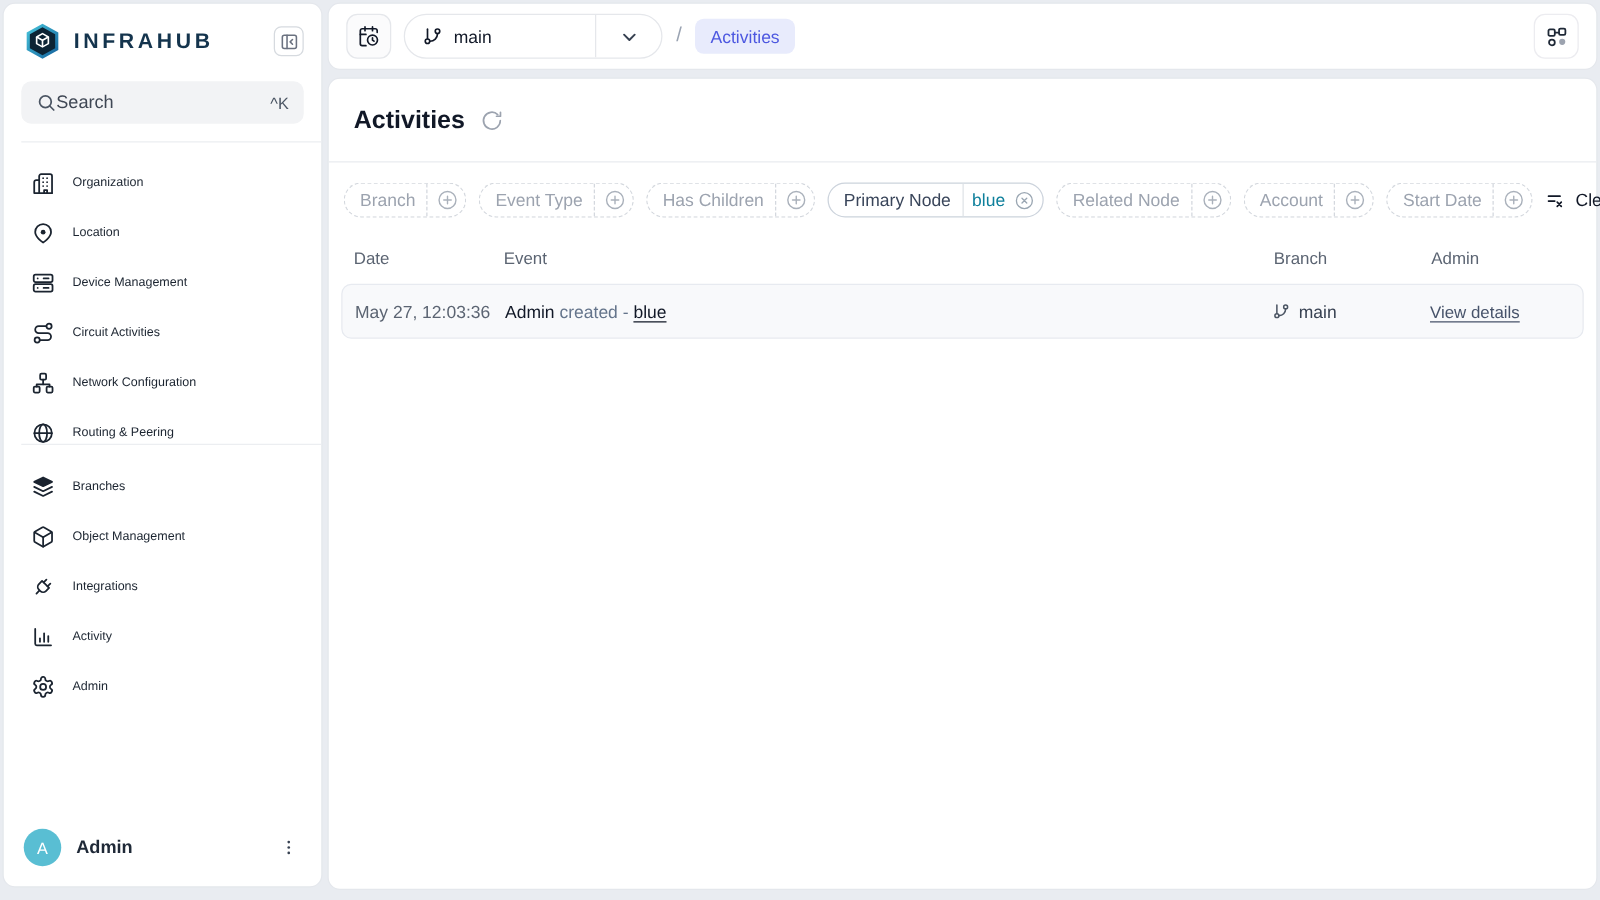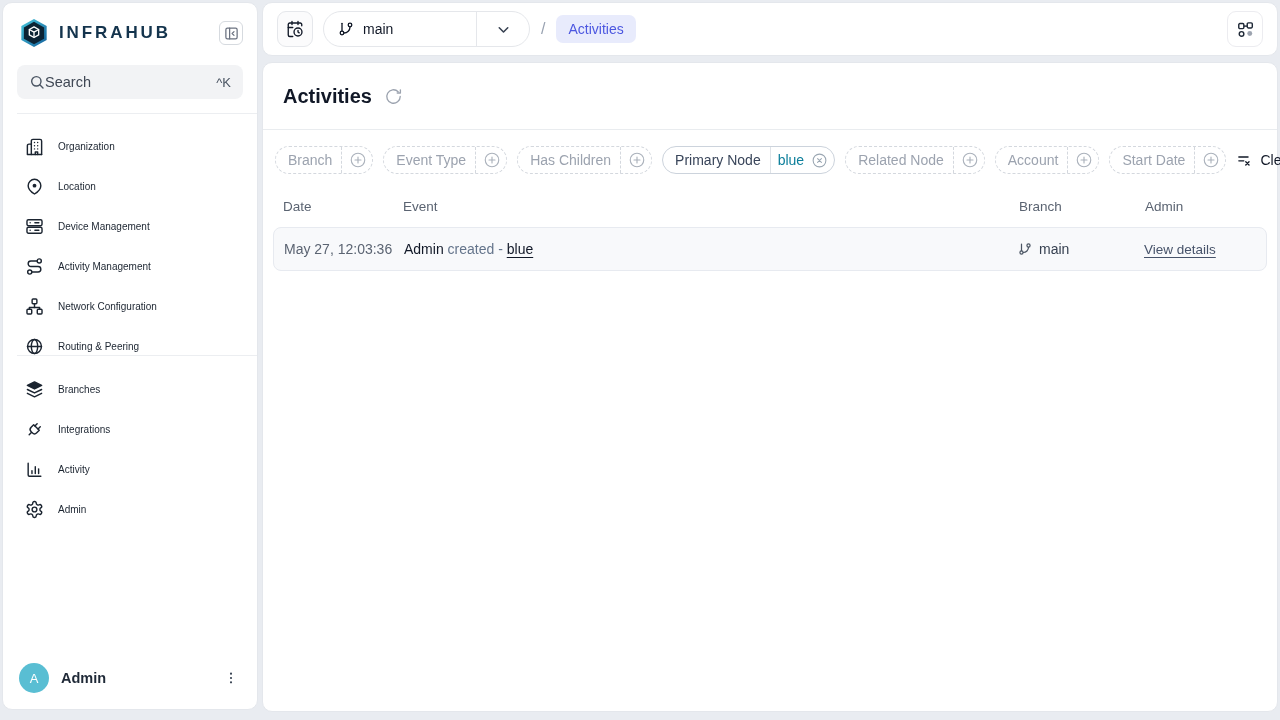--- a/index.html
+++ b/index.html
@@ -163,21 +163,21 @@
         <path d="M6.5 7.2h.01M6.5 16.8h.01M17.5 7.2h-5M17.5 16.8h-5"></path>
       </svg>
       <span class="nl">Device Management</span>
     </div>
     <div class="nav-item">
       <svg class="ni" viewBox="0 0 24 24" fill="none" stroke="currentColor" stroke-width="1.8" stroke-linecap="round" stroke-linejoin="round">
         <circle cx="6" cy="19" r="2.6"></circle>
           <circle cx="18" cy="5" r="2.6"></circle>
         <path d="M9 19h7.5a3.5 3.5 0 0 0 0-7h-9a3.5 3.5 0 0 1 0-7H15"></path>
       </svg>
-      <span class="nl">Activity Management</span>
+      <span class="nl">Circuit Activities</span>
     </div>
     <div class="nav-item">
       <svg class="ni" viewBox="0 0 24 24" fill="none" stroke="currentColor" stroke-width="1.8" stroke-linecap="round" stroke-linejoin="round">
         <rect x="9" y="2.5" width="6" height="6" rx="1.2"></rect>
           <rect x="2.5" y="15.5" width="6" height="6" rx="1.2"></rect>
           <rect x="15.5" y="15.5" width="6" height="6" rx="1.2"></rect>
         <path d="M5.5 15.5v-2.3h13v2.3"></path>
           <path d="M12 8.5v4.7"></path>
       </svg>
       <span class="nl">Network Configuration</span>
@@ -195,20 +195,28 @@
   <div class="divider"></div>
 
   <nav class="nav-block">
     <div class="nav-item">
       <svg class="ni" viewBox="0 0 24 24" fill="none" stroke="currentColor" stroke-width="1.8" stroke-linecap="round" stroke-linejoin="round">
         <path d="m12 2.5 9 4.4-9 4.4-9-4.4Z" fill="currentColor"></path>
           <path d="m21 12-9 4.4L3 12"></path>
           <path d="m21 16.8-9 4.4-9-4.4"></path>
       </svg>
       <span class="nl">Branches</span>
+    </div>
+    <div class="nav-item">
+      <svg class="ni" viewBox="0 0 24 24" fill="none" stroke="currentColor" stroke-width="1.8" stroke-linecap="round" stroke-linejoin="round">
+        <path d="M21 8.2v7.6a2 2 0 0 1-1 1.73l-7 4.04a2 2 0 0 1-2 0l-7-4.04a2 2 0 0 1-1-1.73V8.2a2 2 0 0 1 1-1.73l7-4.04a2 2 0 0 1 2 0l7 4.04a2 2 0 0 1 1 1.73Z"></path>
+        <path d="m3.3 7.3 8.7 5 8.7-5"></path>
+          <path d="M12 22V12.3"></path>
+      </svg>
+      <span class="nl">Object Management</span>
     </div>
     <div class="nav-item">
       <svg class="ni" viewBox="0 0 24 24" fill="none" stroke="currentColor" stroke-width="1.8" stroke-linecap="round" stroke-linejoin="round">
         <g transform="rotate(45 12 12)">
           <path d="M12 21.5v-4"></path>
             <path d="M9.2 8.5v-4M14.8 8.5v-4"></path>
           <path d="M17 8.5v4.5a4 4 0 0 1-4 4h-2a4 4 0 0 1-4-4V8.5Z"></path>
         </g>
       </svg>
       <span class="nl">Integrations</span>

